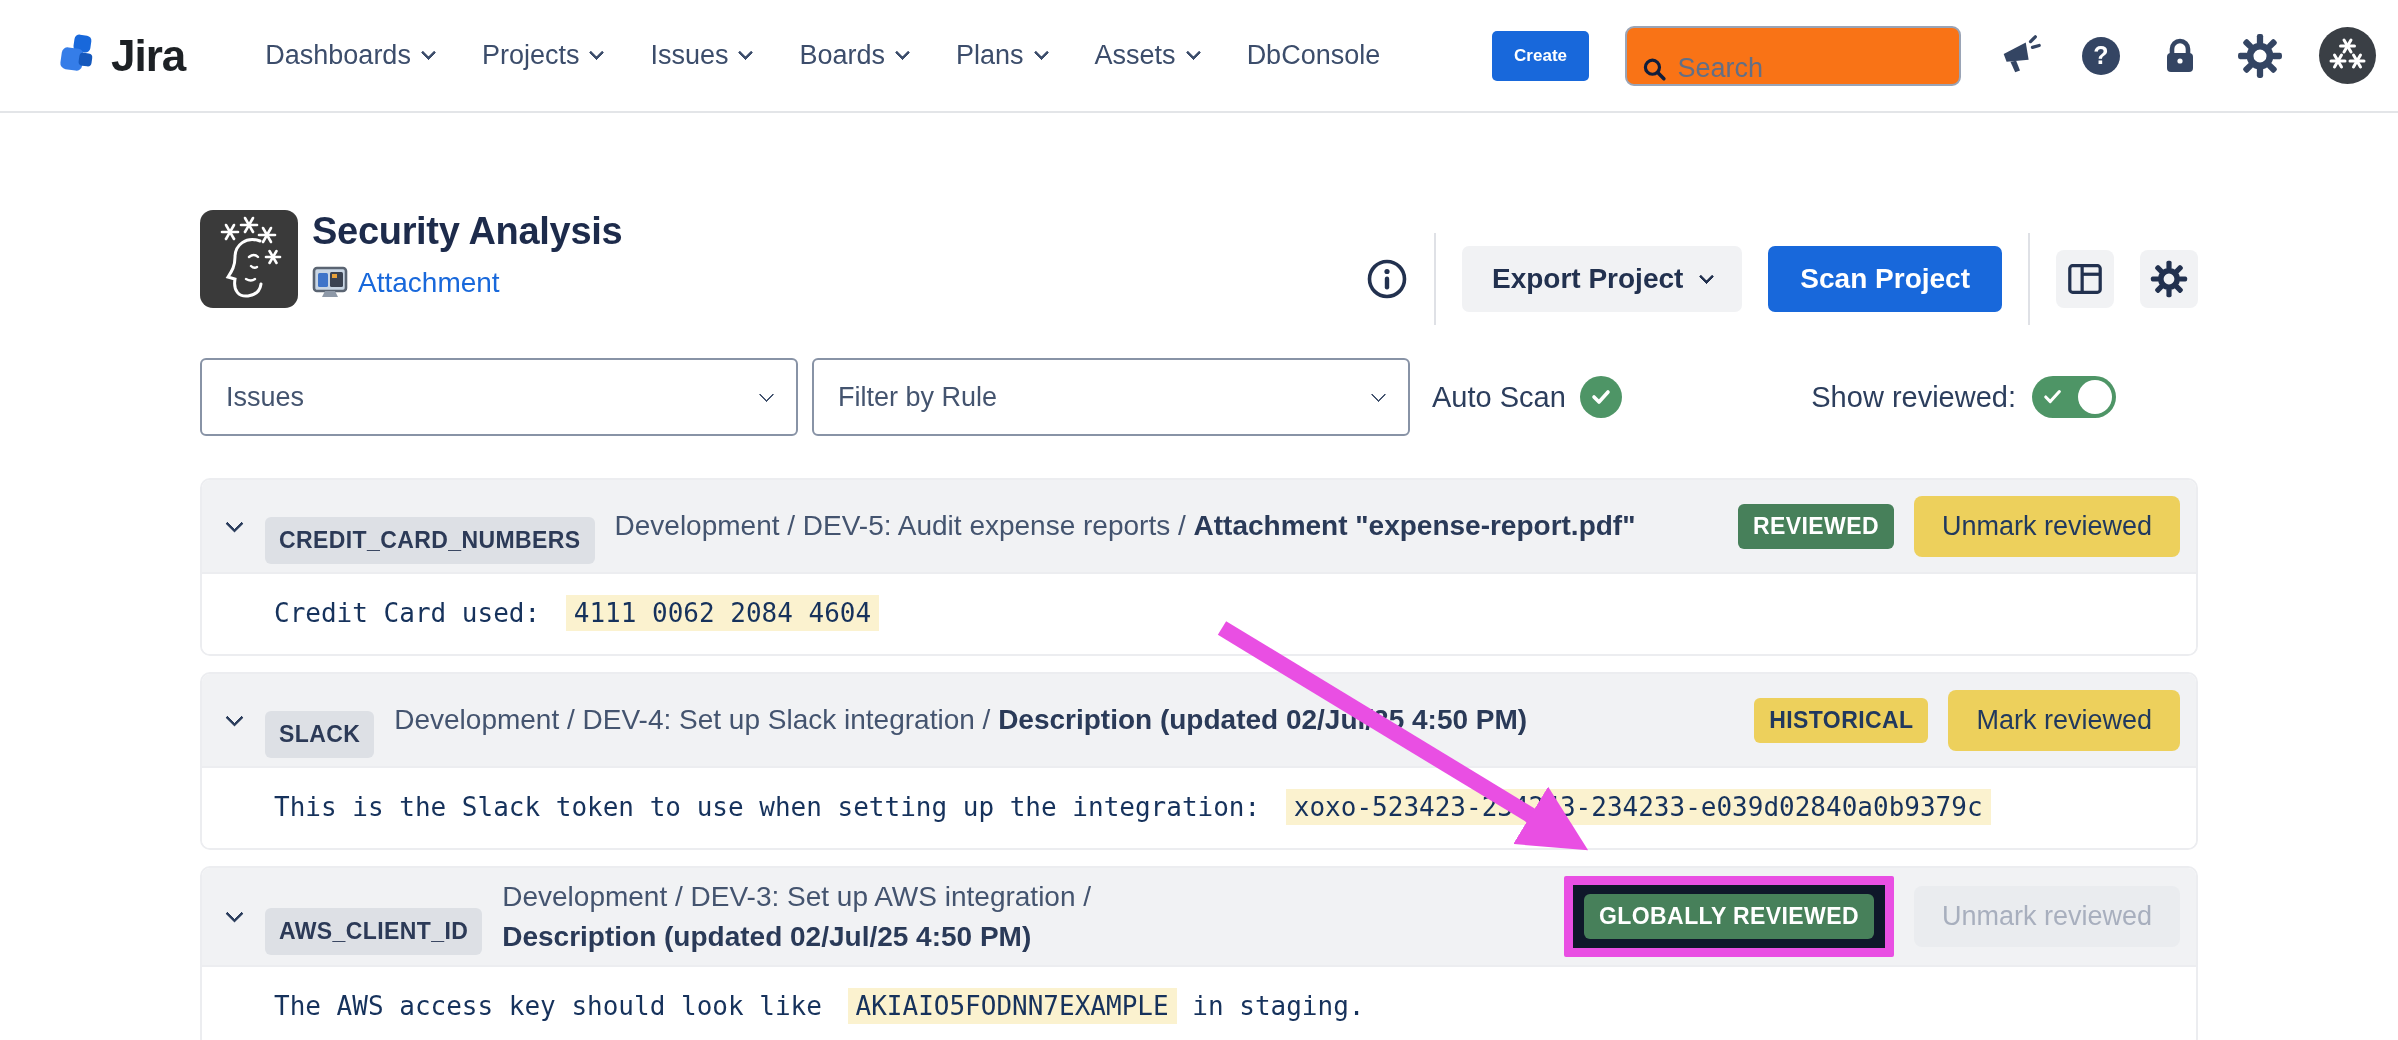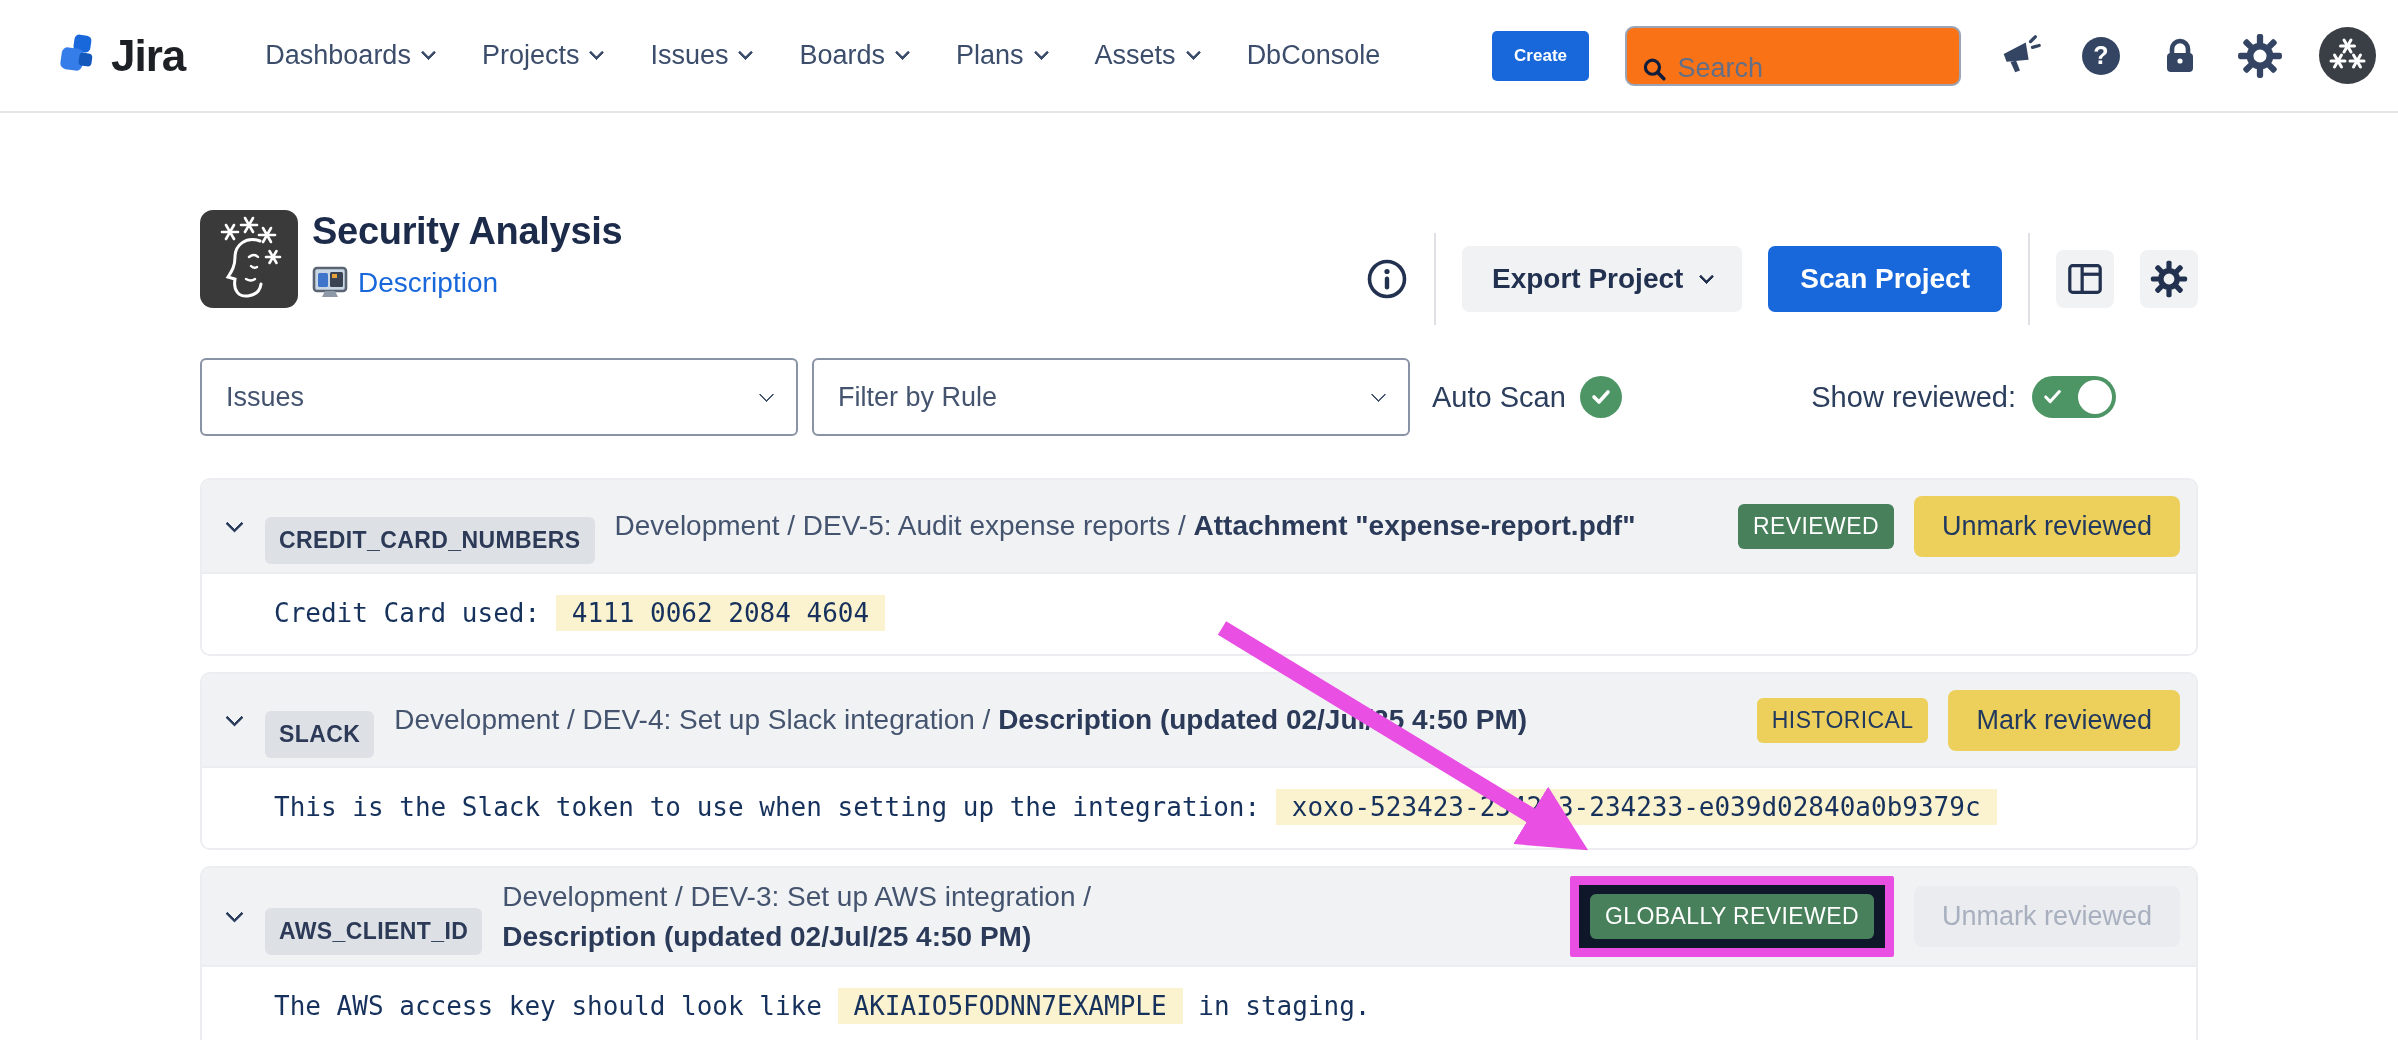--- a/index.html
+++ b/index.html
@@ -73,33 +73,33 @@
     overflow:visible;background:#fff;}
   .f-head{background:var(--header-gray);border-radius:8px 8px 0 0;min-height:78px;
     display:flex;align-items:center;gap:20px;padding:8px 16px 8px 22px;position:relative;}
   .f-chev{color:#2C3E5D;display:flex;align-items:center;cursor:pointer;padding:4px;}
   .f-chev .chev{border-width:3.5px;width:13px;height:13px;}
   .rule-badge{background:var(--rule-badge-bg);color:#2C3A57;font-weight:700;font-size:23px;
     letter-spacing:.4px;border-radius:6px;padding:10px 14px;white-space:nowrap;margin-top:29px;}
   .crumbs{font-size:28px;color:var(--muted);line-height:40px;}
   .crumbs .loc{font-weight:700;color:#2A3A58;}
   .f-right{margin-left:auto;display:flex;align-items:center;gap:20px;}
-  .status{color:#fff;font-weight:400;font-size:23px;letter-spacing:.4px;border-radius:6px;
+  .status{color:#fff;font-weight:700;font-size:23px;letter-spacing:.4px;border-radius:6px;
     padding:9px 15px;white-space:nowrap;}
   .status.green{background:var(--green-badge);}
   .status.yellow{background:var(--yellow);color:var(--yellow-text);}
   .hl-box{display:inline-flex;}
   .hl-box.active{border:9px solid var(--magenta);background:#0f172a;padding:9px 11px;border-radius:2px;}
   .action-btn{background:var(--yellow);color:var(--yellow-text);font-size:27px;font-weight:500;
     border:none;border-radius:8px;padding:15px 28px;cursor:pointer;white-space:nowrap;font-family:inherit;}
   .action-btn.disabled{background:var(--disabled-bg);color:var(--disabled-text);cursor:default;}
   .f-body{background:#fff;border-radius:0 0 8px 8px;padding:24px 24px 26px 72px;
     border-top:2px solid var(--border-gray);}
   .code{font-family:"DejaVu Sans Mono",monospace;font-size:26px;color:#16325C;}
-  .code .secret{background:var(--highlight-bg);padding:3px 16px;}
+  .code .secret{background:var(--highlight-bg);padding:3px 8px;margin-left:10px;}
   
   .overlay{position:absolute;inset:0;width:2398px;height:1040px;pointer-events:none;z-index:60;}
 </style>
 </head>
 <body>
 
 <header class="topnav">
   <div class="logo">
     <svg width="46" height="46" viewBox="0 0 46 46">
       <rect x="19" y="2" width="17" height="17" rx="5" fill="#1868DB" transform="rotate(8 27 10)"></rect>
@@ -245,21 +245,21 @@
   <div class="ph-text">
     <div class="page-title">Security Analysis</div>
     <div class="proj-line">
       <svg width="36" height="36" viewBox="0 0 36 36">
         <rect x="2" y="3" width="32" height="23" rx="3" fill="#C9D6E4" stroke="#5A6472" stroke-width="2.6"></rect>
         <rect x="6" y="8" width="10" height="14" rx="1.5" fill="#3E74C9"></rect>
         <rect x="18" y="7" width="13" height="15" rx="1.5" fill="#3B4352"></rect>
         <rect x="20" y="9" width="5" height="4" fill="#E8A23C"></rect>
         <path d="M13 26 L23 26 L26 32 L10 32 Z" fill="#8E99A8"></path>
       </svg>
-      <span class="proj-link">Description</span>
+      <span class="proj-link">Attachment</span>
     </div>
   </div>
   <div class="ph-actions">
     <span style="display:flex;">
       <svg width="42" height="42" viewBox="0 0 42 42">
         <circle cx="21" cy="21" r="17.5" fill="none" stroke="#22314F" stroke-width="3.6"></circle>
         <circle cx="21" cy="13.5" r="2.6" fill="#22314F"></circle>
         <rect x="18.8" y="18.5" width="4.4" height="13" rx="2.2" fill="#22314F"></rect>
       </svg>
     </span>

